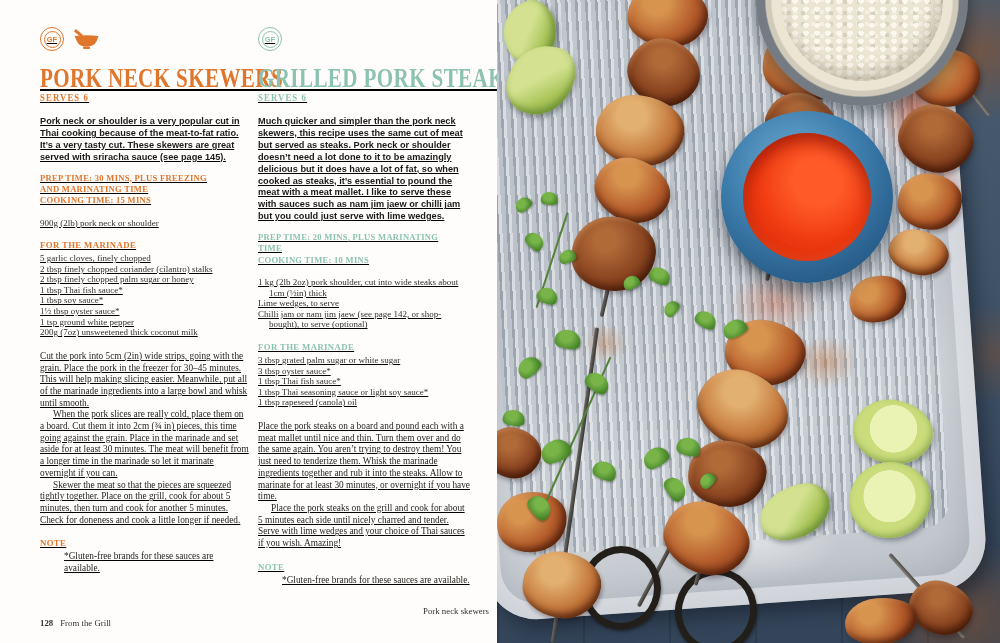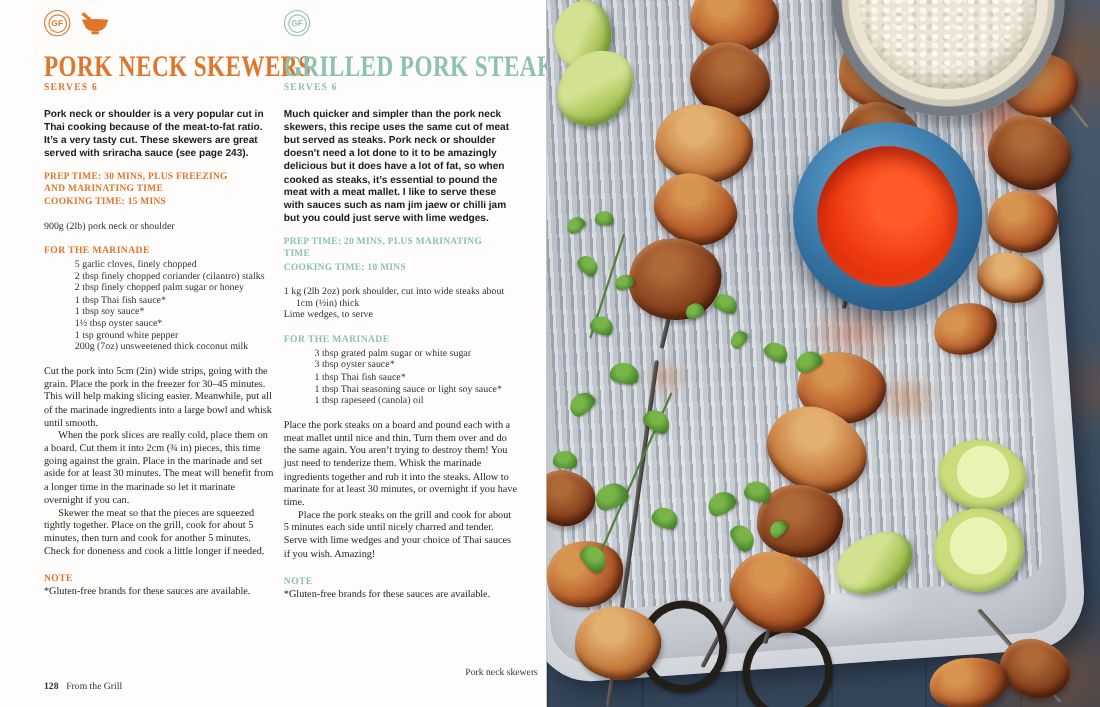--- a/index.html
+++ b/index.html
@@ -2,21 +2,21 @@
 <html><head>
 <meta charset="utf-8">
 <style>
   * { margin:0; padding:0; box-sizing:border-box; }
   html,body { width:1000px; height:643px; }
   body { font-family:"Liberation Serif", serif; background:#777; position:relative; overflow:hidden; }
   .spread { position:absolute; left:0; top:0; width:1000px; height:643px; background:#fff; }
 
   
   .text-page { position:absolute; left:0; top:0; width:497px; height:643px; background:#fefdfb; }
-  .col { position:absolute; top:8px; }
+  .col { position:absolute; top:26px;text-decoration:underline; }
   .col-left  { left:40px; width:209px; }
   .col-right { left:258px; width:213px; }
 
   .badge-row { display:flex; align-items:center; gap:9px; height:26px; margin-bottom:14px; }
   .gf-outer { width:24px; height:24px; border:1.6px solid; border-radius:50%; display:flex; align-items:center; justify-content:center; }
   .gf-inner { width:17px; height:17px; border:1.2px solid; border-radius:50%; display:flex; align-items:center; justify-content:center;
               font-family:"Liberation Sans",sans-serif; font-weight:bold; font-size:7.5px; letter-spacing:0; }
   .orange-theme .gf-outer, .orange-theme .gf-inner { border-color:#e0752c; color:#e0752c; }
   .teal-theme .gf-outer, .teal-theme .gf-inner { border-color:#8cc2b1; color:#8cc2b1; }
 
@@ -32,26 +32,26 @@
            color:#1c1b19; margin-top:13px; }
 
   .prep { margin-top:9px; font-weight:bold; font-size:9px; line-height:11.3px; letter-spacing:0.3px;
           transform:scaleX(0.95); transform-origin:left center; }
 
   .ing { list-style:none; font-size:9px; line-height:10.6px; color:#33312d; margin-top:11px; }
   .ing li { padding-left:11px; text-indent:-11px; }
 
   .subhead { font-weight:bold; font-size:9.2px; letter-spacing:0.4px; margin-top:12px;
              transform:scaleX(0.95); transform-origin:left center; }
-  .ing.tight { margin-top:3px;margin-left:28px; }
+  .ing.tight { margin-top:3px; }
 
   .method { margin-top:13px; font-size:9.3px; line-height:11.7px; color:#262420; }
   .method p + p { text-indent:13px; }
 
-  .note-text { font-size:9.3px; line-height:11.7px; color:#262420; margin-top:3px; }
+  .note-text { font-size:9.3px; line-height:11.7px; color:#262420; margin-top:3px;margin-left:24px; }
 
   .folio { position:absolute; left:40px; bottom:15px; font-size:8.8px; color:#33312d; }
   .folio b { font-weight:bold; margin-right:7px; }
   .photo-caption { position:absolute; right:8px; bottom:27px; font-size:8.8px; color:#33312d; }
 
   
   .photo { position:absolute; left:497px; top:0; width:503px; height:643px; overflow:hidden;
            background:
              radial-gradient(140px 100px at 96% 8%, rgba(146,82,38,.55), transparent 70%),
              radial-gradient(160px 110px at 92% 96%, rgba(146,82,38,.5), transparent 70%),
@@ -121,21 +121,21 @@
           <span class="gf-inner">GF</span>
         </span>
         <svg width="27" height="22" viewBox="0 0 27 22">
           <path d="M10 7 L3 1 L1 3.5 L8 9 Z" fill="#e0752c"></path>
           <path d="M1.5 8 Q13.5 6.5 25.5 8 L23.5 13.5 Q21 18.5 13.5 18.5 Q6 18.5 4 13.5 Z" fill="#e0752c"></path>
           <rect x="10" y="18.5" width="7" height="2.6" rx="1" fill="#e0752c"></rect>
         </svg>
       </div>
       <h1 class="recipe-title">PORK NECK SKEWERS</h1>
       <div class="serves">SERVES 6</div>
-      <p class="intro">Pork neck or shoulder is a very popular cut in Thai cooking because of the meat-to-fat ratio. It’s a very tasty cut. These skewers are great served with sriracha sauce (see page 243).</p>
+      <p class="intro">Pork neck or shoulder is a very popular cut in Thai cooking because of the meat-to-fat ratio. It’s a very tasty cut. These skewers are great served with sriracha sauce (see page 145).</p>
       <div class="prep">
         <div>PREP TIME: 30 MINS, PLUS FREEZING</div>
         <div>AND MARINATING TIME</div>
         <div>COOKING TIME: 15 MINS</div>
       </div>
       <ul class="ing">
         <li>900g (2lb) pork neck or shoulder</li>
       </ul>
       <div class="subhead">FOR THE MARINADE</div>
       <ul class="ing tight">
@@ -166,20 +166,21 @@
       <h1 class="recipe-title">GRILLED PORK STEAKS</h1>
       <div class="serves">SERVES 6</div>
       <p class="intro">Much quicker and simpler than the pork neck skewers, this recipe uses the same cut of meat but served as steaks. Pork neck or shoulder doesn’t need a lot done to it to be amazingly delicious but it does have a lot of fat, so when cooked as steaks, it’s essential to pound the meat with a meat mallet. I like to serve these with sauces such as nam jim jaew or chilli jam but you could just serve with lime wedges.</p>
       <div class="prep">
         <div>PREP TIME: 20 MINS, PLUS MARINATING TIME</div>
         <div>COOKING TIME: 10 MINS</div>
       </div>
       <ul class="ing">
         <li>1 kg (2lb 2oz) pork shoulder, cut into wide steaks about 1cm (½in) thick</li>
         <li>Lime wedges, to serve</li>
+        <li>Chilli jam or nam jim jaew (see page 142, or shop-bought), to serve (optional)</li>
       </ul>
       <div class="subhead">FOR THE MARINADE</div>
       <ul class="ing tight">
         <li>3 tbsp grated palm sugar or white sugar</li>
         <li>3 tbsp oyster sauce*</li>
         <li>1 tbsp Thai fish sauce*</li>
         <li>1 tbsp Thai seasoning sauce or light soy sauce*</li>
         <li>1 tbsp rapeseed (canola) oil</li>
       </ul>
       <div class="method">

